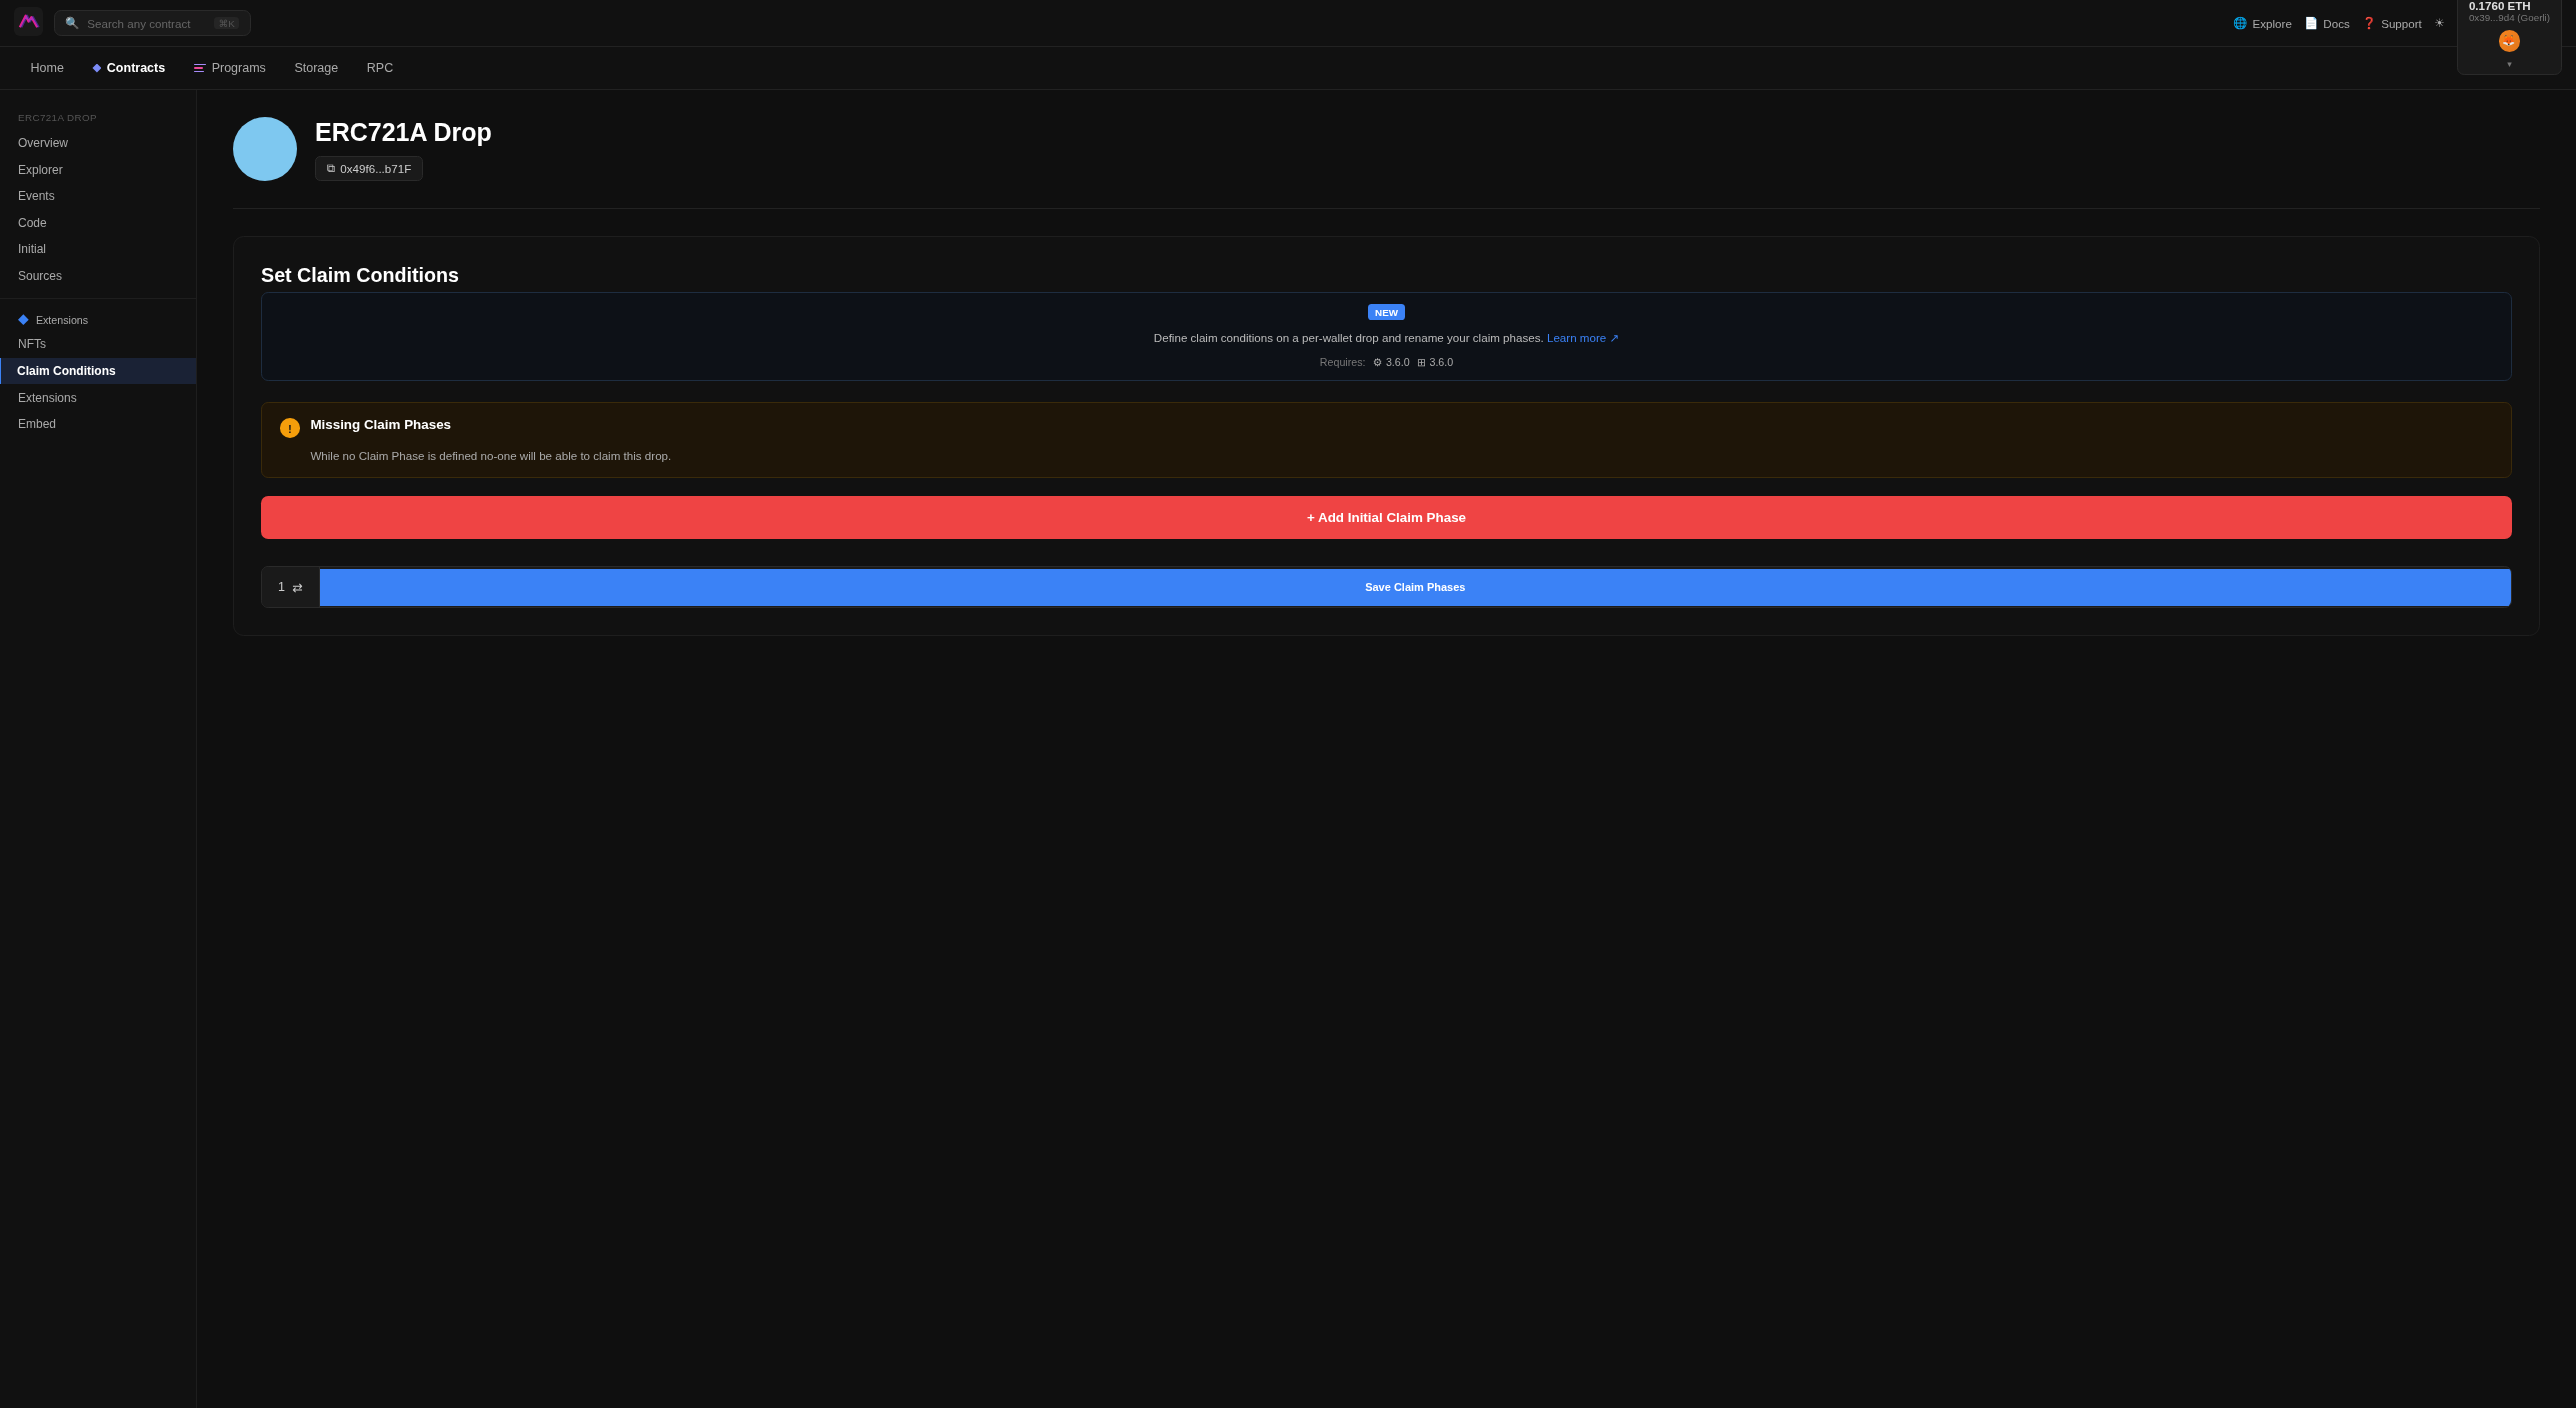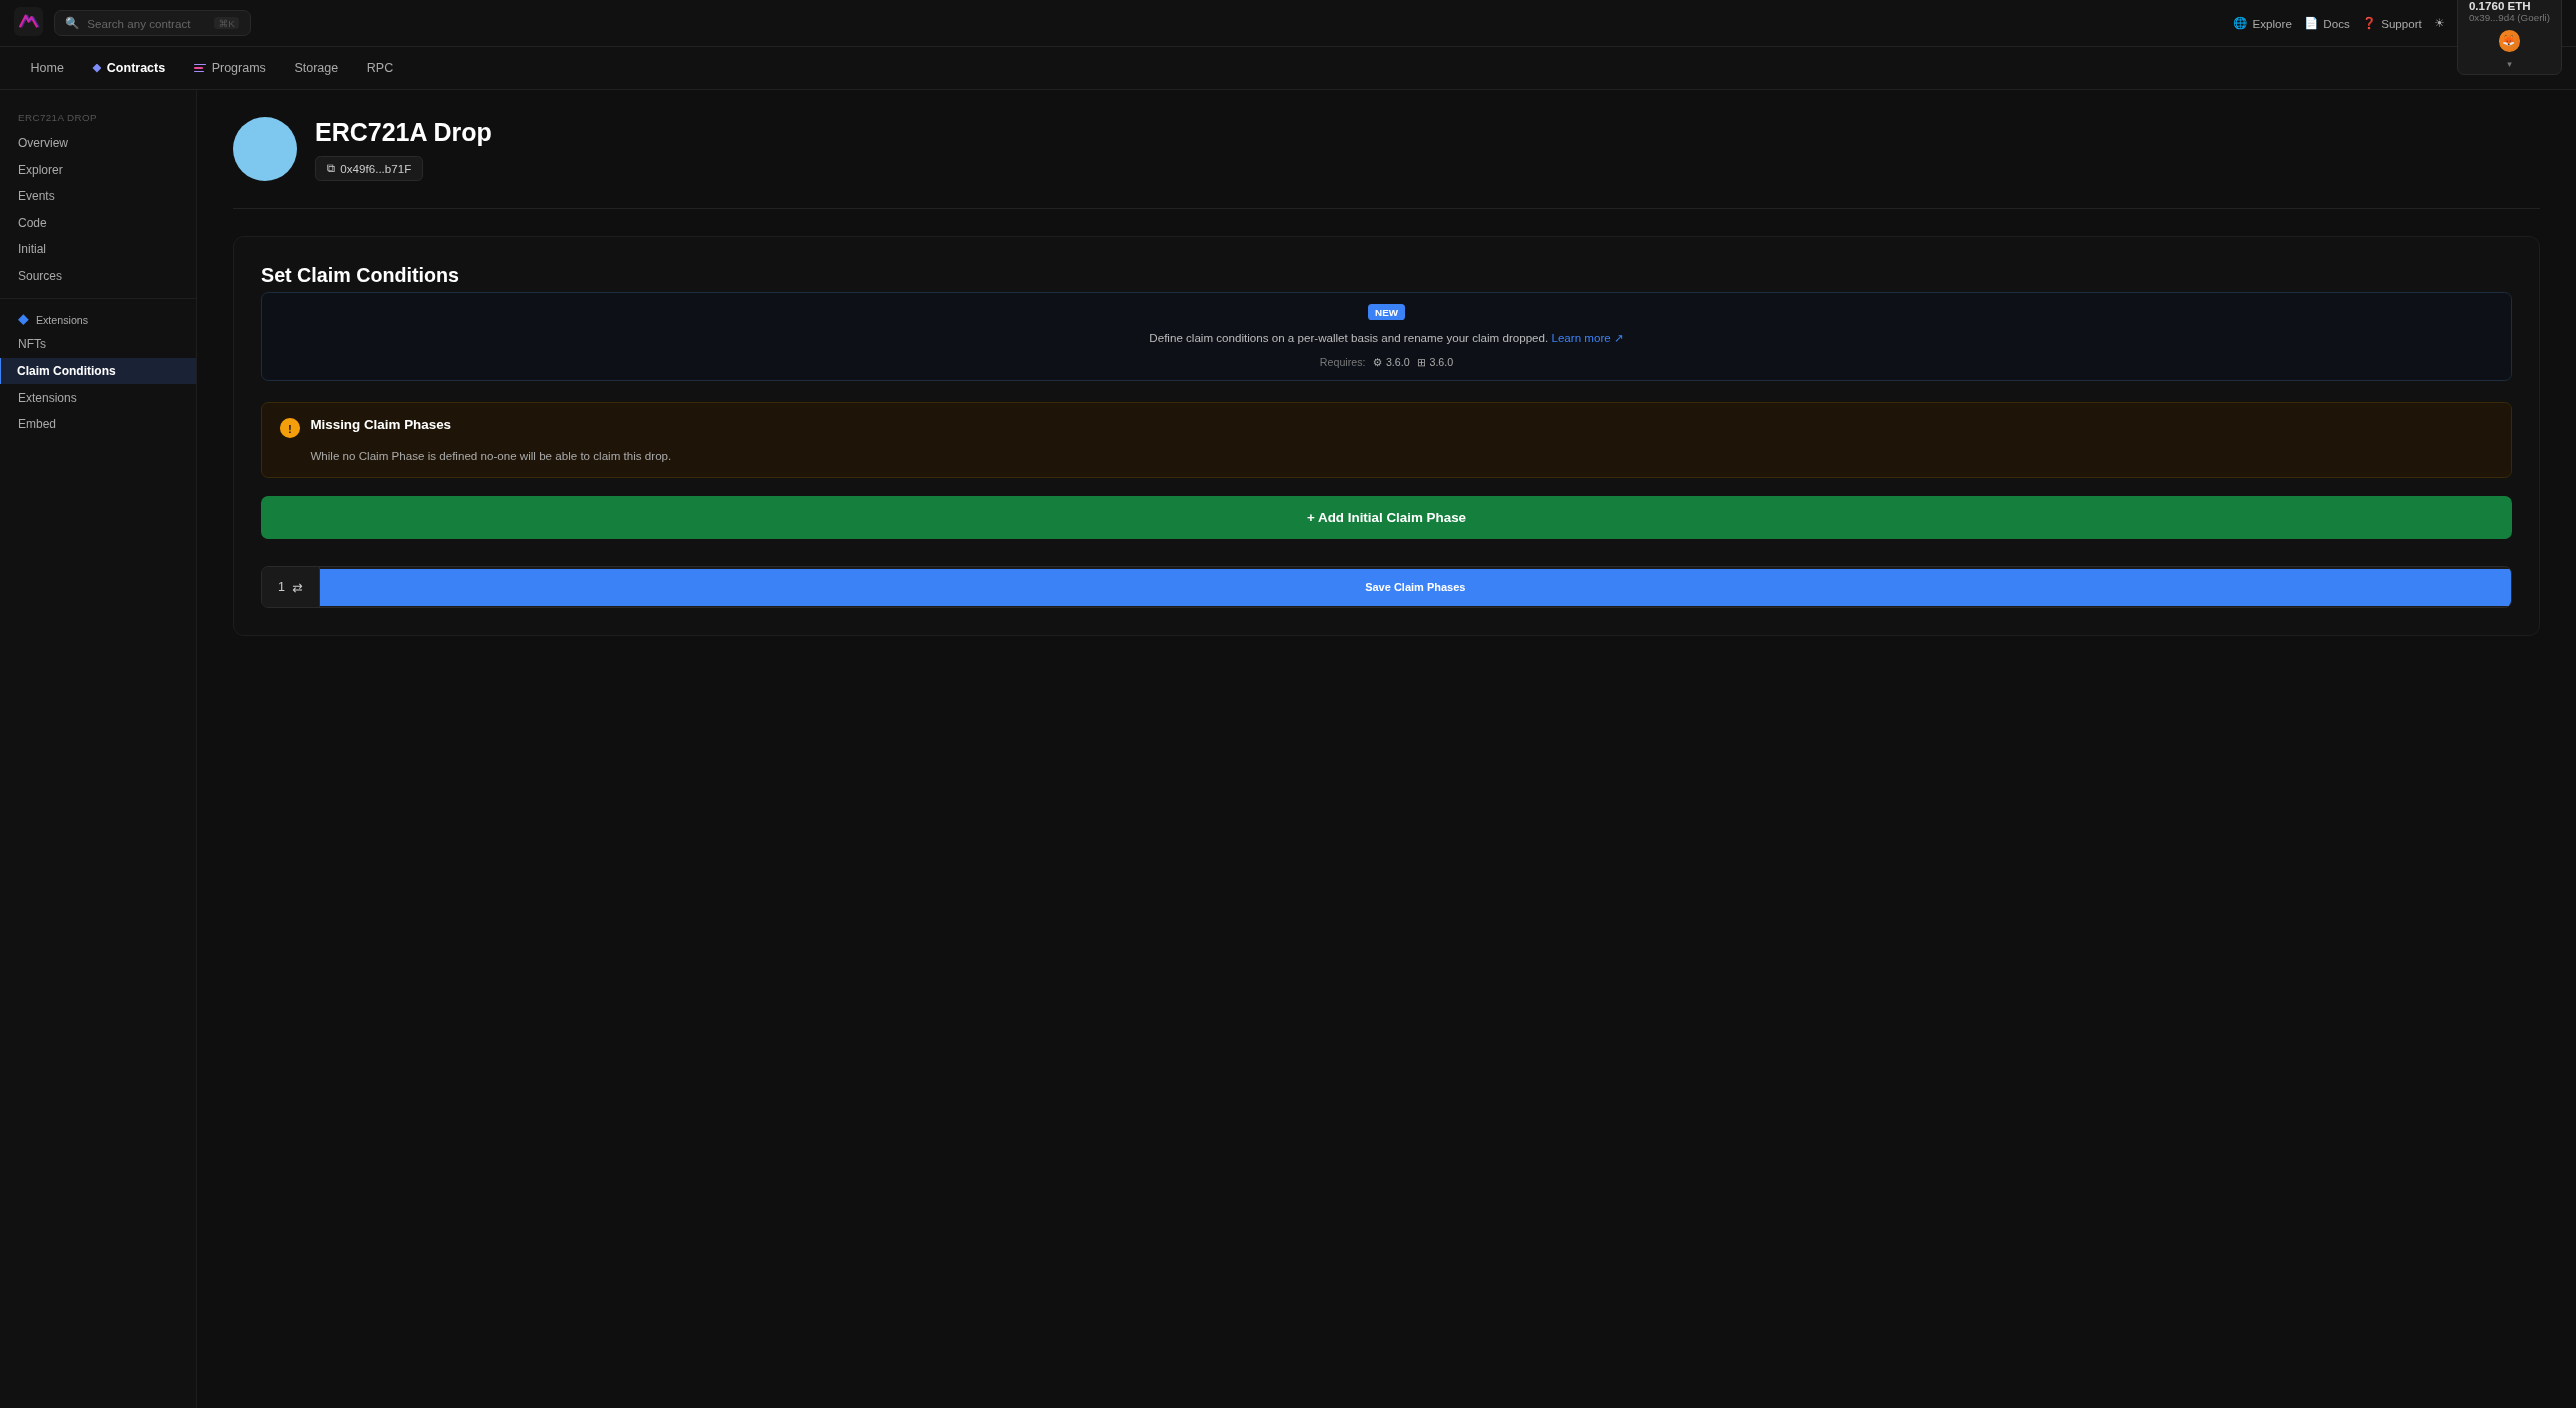--- a/index.html
+++ b/index.html
@@ -327,21 +327,21 @@
       color: #aaa;
     }
 
     
     .add-phase-btn {
       display: flex;
       align-items: center;
       justify-content: center;
       gap: 7.2px;
       width: 100%;
-      background: #15803d;
+      background: #ef4444;
       color: #fff;
       font-size: 13.4px;
       font-weight: 600;
       border: none;
       border-radius: 7.2px;
       padding: 14.3px;
       cursor: pointer;
       margin-bottom: 27px;
     }
 
@@ -520,21 +520,21 @@
         </div>
       </div>
     </div>
 
     <div class="section-card">
       <h2 class="section-title">Set Claim Conditions</h2>
 
       <div class="new-banner">
         <span class="new-badge">NEW</span>
         <span class="new-banner-text">
-          <span>Define claim conditions on a per-wallet basis and rename your claim dropped.</span>
+          <span>Define claim conditions on a per-wallet drop and rename your claim phases.</span>
           <a class="learn-more-link">Learn more ↗</a>
         </span>
         <div class="requires-section">
           <span>Requires:</span>
           <span class="version-badge">
             <span>⚙</span>
             <span>3.6.0</span>
           </span>
           <span class="version-badge">
             <span>⊞</span>

